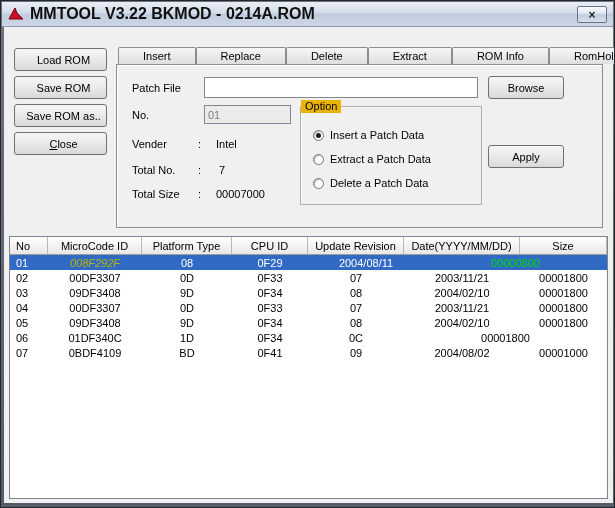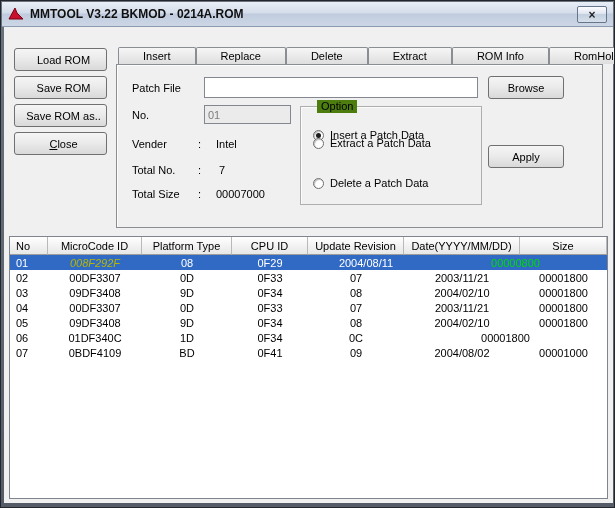--- a/index.html
+++ b/index.html
@@ -16,21 +16,21 @@
     background: linear-gradient(180deg,#6a7280 0%,#555c68 100%);
     border: 1px solid #23262b;
     overflow: hidden;
   }
   .titlebar {
     position: absolute; left: 1px; top: 1px; width: 611px; height: 25px;
     background: linear-gradient(180deg,#e9eef6 0%,#d4ddea 45%,#c0ccde 50%,#ccd6e5 100%);
     display: flex; align-items: center; padding: 0 6px; gap: 6px;
     border-bottom: 1px solid #8b9bb0;
   }
-  .title { font-weight: bold; font-size: 12px; color: #101010; white-space: nowrap; }
+  .title { font-weight: bold; font-size: 16px; color: #101010; white-space: nowrap; }
   .close-btn {
     position: absolute; right: 6px; top: 4px; width: 30px; height: 17px;
     border: 1px solid #67768a; border-radius: 2px;
     background: linear-gradient(180deg,#fdfdfe,#dbe2ee 50%,#c3d0e0 50%,#d7dfeb);
     display: flex; align-items: center; justify-content: center;
     font-size: 12px; font-weight: bold; color: #222; line-height: 1;
   }
   .client {
     position: absolute; left: 3px; top: 26px; width: 609px; height: 476px;
     background: #f0f0f0;
@@ -73,22 +73,22 @@
     position: absolute; z-index: 4;
     border: 1px solid #828790; background: #fff;
     font: 11px "Liberation Sans", sans-serif; padding: 0 3px; outline: none;
   }
   .input.disabled { background: #ebebeb; color: #7d7d7d; }
   .group {
     position: absolute; z-index: 4;
     border: 1px solid #aeaeae; box-shadow: 1px 1px 0 #fbfbfb inset;
   }
   .group-title {
-    position: absolute; left: 16px; top: -7px;
-    background: #4d7c0f; padding: 0 4px; line-height: 13px;
+    position: absolute; left: 0; top: -7px;
+    background: #eab308; padding: 0 4px; line-height: 13px;
   }
   .radio-row { position: absolute; left: 12px; height: 16px; display: flex; align-items: center; gap: 6px; }
   .radio {
     width: 11px; height: 11px; border-radius: 50%; background: #fff;
     border: 1px solid #6f6f6f; box-shadow: inset 1px 1px 1px rgba(0,0,0,.25);
     position: relative; flex: none;
   }
   .radio.checked::after {
     content: ""; position: absolute; left: 2px; top: 2px;
     width: 5px; height: 5px; border-radius: 50%; background: #1c1c1c;
@@ -189,21 +189,21 @@
       <span class="pitem lbl" style="left:16px; top:143px;">Total Size</span>
       <span class="pitem lbl" style="left:82px; top:143px;">:</span>
       <span class="pitem lbl" style="left:100px; top:143px;">00007000</span>
 
       <div class="group" style="left:184px; top:62px; width:182px; height:99px;">
         <span class="group-title">Option</span>
         <div class="radio-row" style="top:20px;">
           <span class="radio checked"></span>
           <span>Insert a Patch Data</span>
         </div>
-        <div class="radio-row" style="top:28px;">
+        <div class="radio-row" style="top:44px;">
           <span class="radio"></span>
           <span>Extract a Patch Data</span>
         </div>
         <div class="radio-row" style="top:68px;">
           <span class="radio"></span>
           <span>Delete a Patch Data</span>
         </div>
       </div>
 
       <div class="btn pitem" style="left:372px; top:101px; width:76px; height:23px;">

